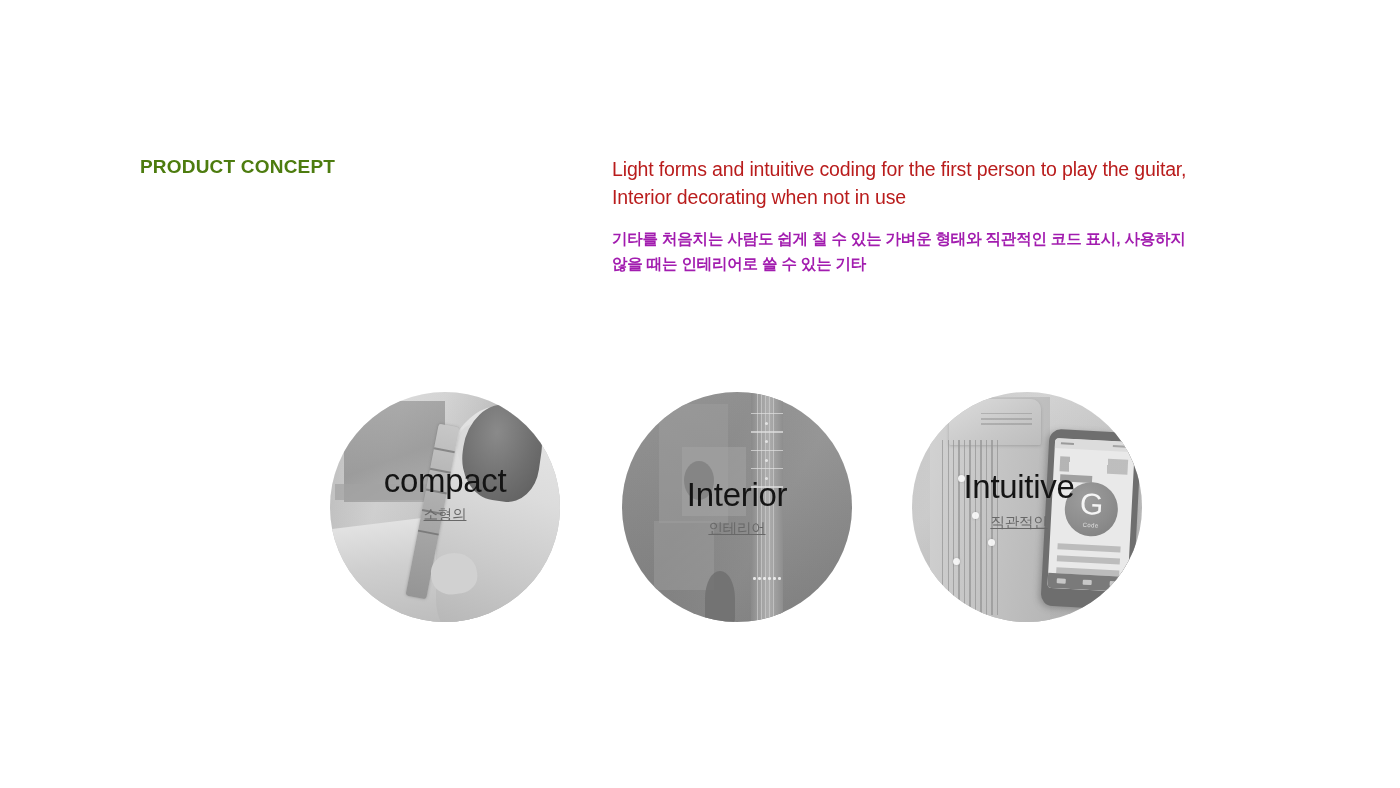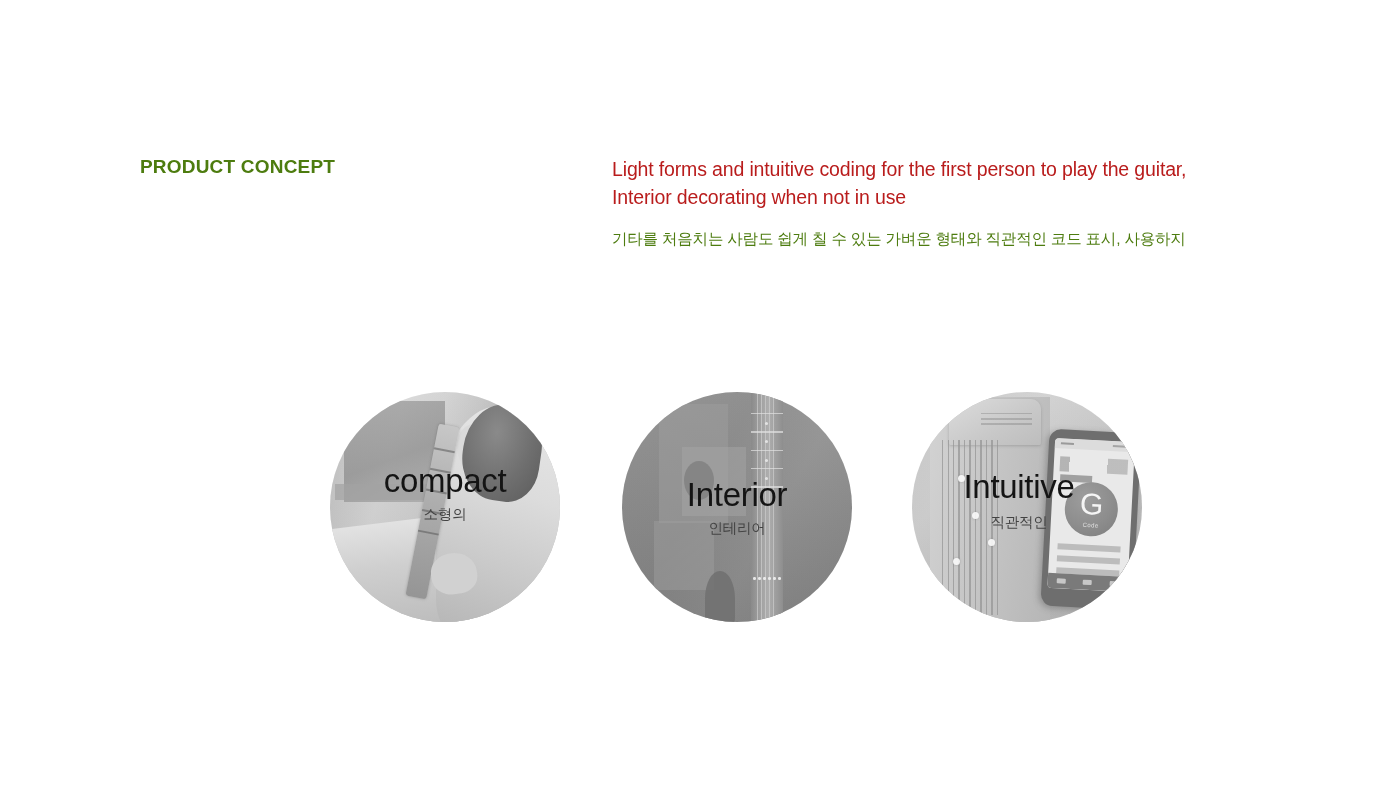--- a/index.html
+++ b/index.html
@@ -46,23 +46,23 @@
     letter-spacing: -0.15px;
   }
   .headline .hl-line { display: block; }
 
   .subcopy {
     position: absolute;
     left: 612px;
     top: 226px;
     width: 630px;
     font-size: 15.5px;
-    font-weight: 400;
+    font-weight: 700;
     line-height: 1.62;
-    color: #4d7c0f;
+    color: #a21caf;
     letter-spacing: -0.2px;
   }
   .subcopy .sc-line { display: block; }
 
   
   .circles {
     position: absolute;
     left: 0;
     top: 392px;
     width: 1400px;
@@ -473,39 +473,41 @@
     line-height: 1.05;
     color: #141414;
     letter-spacing: -0.3px;
   }
   .cap-ko {
     display: block;
     margin-top: 7px;
     font-size: 14.5px;
     font-weight: 400;
     line-height: 1.2;
-    color: #a21caf;
+    color: #ef4444;
     letter-spacing: -0.2px;
+    text-decoration: underline;
   }
   .cap-3 .cap-ko { margin-top: 9px; }
 </style>
 </head>
 <body>
 
 <div class="slide">
 
   <div class="section-label">PRODUCT CONCEPT</div>
 
   <div class="headline">
     <span class="hl-line">Light forms and intuitive coding for the first person to play the guitar,</span>
     <span class="hl-line">Interior decorating when not in use</span>
   </div>
 
   <div class="subcopy">
     <span class="sc-line">기타를 처음치는 사람도 쉽게 칠 수 있는 가벼운 형태와 직관적인 코드 표시, 사용하지</span>
+    <span class="sc-line">않을 때는 인테리어로 쓸 수 있는 기타</span>
   </div>
 
   <div class="circles">
 
     <div class="circle circle-1">
       <div class="photo ph1">
         <div class="ph1-window"></div>
         <div class="ph1-shelf"></div>
         <div class="ph1-counter"></div>
         <div class="ph1-person"></div>

